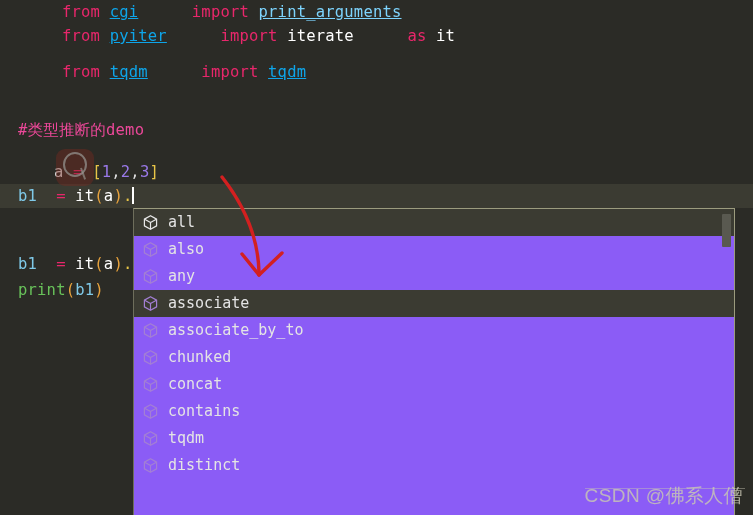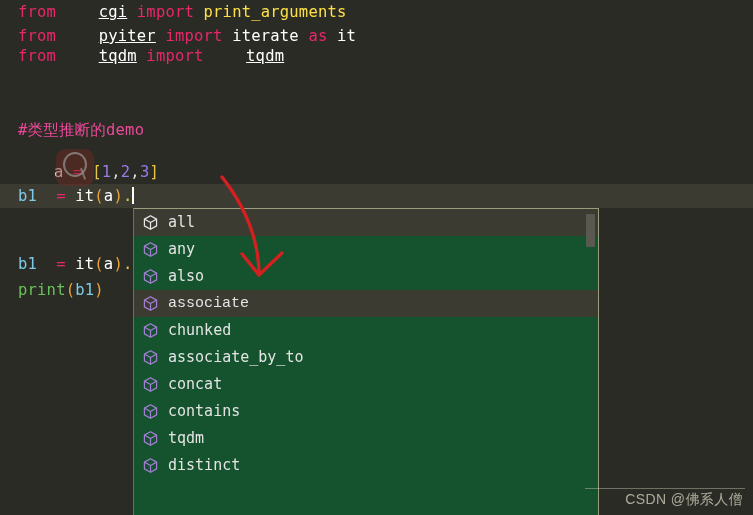--- a/index.html
+++ b/index.html
@@ -32,23 +32,23 @@
   }
   .line-hl {
     position: absolute;
     left: 0;
     width: 753px;
     height: 24px;
     background: #3b3b32;
   }
 
   
-  .k-kw      { color: #e8276b; }           
-  .k-mod     { color: #ffffff; text-decoration: underline; margin-left: 33px; }
-  .k-fn      { color: #fde047; }
+  .k-kw      { color: #e8276b; margin-left: 44px; }           
+  .k-mod     { color: #0ea5e9; text-decoration: underline; }
+  .k-fn      { color: #7dd3fc; text-decoration: underline; }
   .k-comment { color: #ec4899; }
   .k-var     { color: #dcdcdc; }
   .k-op      { color: #e8276b; }
   .k-num     { color: #9a79e8; }
   .k-brk     { color: #e8c547; }
   .k-paren   { color: #e8a33d; }
   .k-call    { color: #7fc9e8; }
   .k-print   { color: #68c25a; }
   .k-white   { color: #ffffff; margin-top: 20px; }
 
@@ -92,43 +92,43 @@
     transform: rotate(-20deg);
     transform-origin: top center;
     pointer-events: none;
   }
 
   
   #completion-popup {
     position: absolute;
     left: 133px;
     top: 208px;
-    width: 466px;
+    width: 602px;
     height: 307px;
-    background: #14532d;
+    background: #8b5cf6;
     border-top: 1px solid #9b9b7e;
     border-left: 1px solid #6e6e5c;
     border-right: 1px solid #9b9b7e;
     box-sizing: border-box;
     overflow: hidden;
   }
   .cmp-row {
     position: relative;
     height: 27px;
     line-height: 27px;
     display: flex;
     align-items: center;
     padding-left: 8px;
     box-sizing: border-box;
     font-family: "DejaVu Sans Mono", "Liberation Mono", monospace;
     font-size: 15px;
     color: #e4e4e4;
   }
   .cmp-row.hover    { background: #3b3b32; }
-  .cmp-row.selected { background: #3b3b32; font-family: Liberation Mono, monospace; }
+  .cmp-row.selected { background: #3b3b32; }
   .cmp-icon {
     width: 17px;
     height: 17px;
     margin-right: 9px;
     flex: 0 0 auto;
     display: block;
   }
   .cmp-label { white-space: pre; }
 
   
@@ -161,41 +161,41 @@
   }
 
   
   #watermark {
     position: absolute;
     right: 10px;
     bottom: 6px;
     color: #c9c7b4;
     opacity: 0.82;
     font-family: "Liberation Sans", "DejaVu Sans", sans-serif;
-    font-size: 14px;
+    font-size: 19px;
     letter-spacing: 0.4px;
     white-space: nowrap;
   }
   #watermark-underline {
     position: absolute;
     right: 8px;
     bottom: 26px;
     width: 160px;
     height: 1px;
     background: rgba(200,198,180,0.45);
   }
 </style>
 </head>
 <body>
 
 <div id="editor">
   <div id="code-lines">
       <div class="code-line" style="top: 0px;"><span class="k-kw">from </span><span class="k-mod">cgi</span><span class="k-kw"> import </span><span class="k-fn">print_arguments</span></div>
       <div class="code-line" style="top: 24px;"><span class="k-kw">from </span><span class="k-mod">pyiter</span><span class="k-kw"> import </span><span class="k-white">iterate</span><span class="k-kw"> as </span><span class="k-white">it</span></div>
-      <div class="code-line" style="top: 44px;"><span class="k-kw">from </span><span class="k-mod">tqdm</span><span class="k-kw"> import </span><span class="k-mod">tqdm</span></div>
+      <div class="code-line" style="top: 60px;"><span class="k-kw">from </span><span class="k-mod">tqdm</span><span class="k-kw"> import </span><span class="k-mod">tqdm</span></div>
       <div class="code-line" style="top: 118px;"><span class="k-comment">#类型推断的demo</span></div>
       <div class="code-line" style="top: 160px; margin-left: 36px;"><span class="k-var">a </span><span class="k-op">= </span><span class="k-brk">[</span><span class="k-num">1</span><span class="k-var">,</span><span class="k-num">2</span><span class="k-var">,</span><span class="k-num">3</span><span class="k-brk">]</span></div>
       <div class="line-hl" style="top: 184px;"></div>
       <div class="code-line" style="top: 184px;"><span class="k-call">b1  </span><span class="k-op">= </span><span class="k-white">it</span><span class="k-paren">(</span><span class="k-white">a</span><span class="k-paren">)</span><span class="k-brk">.</span><span class="caret"></span></div>
       <div class="code-line" style="top: 252px;"><span class="k-call">b1  </span><span class="k-op">= </span><span class="k-white">it</span><span class="k-paren">(</span><span class="k-white">a</span><span class="k-paren">)</span><span class="k-brk">.</span></div>
       <div class="code-line" style="top: 278px;"><span class="k-print">print</span><span class="k-paren">(</span><span class="k-call">b1</span><span class="k-paren">)</span></div>
     </div>
 
   <div id="ghost-cursor-box"></div>
   <div id="ghost-cursor-ring"></div>
@@ -209,49 +209,49 @@
           <path d="M12 2.4 L20.6 7.2 L20.6 16.8 L12 21.6 L3.4 16.8 L3.4 7.2 Z" fill="none" stroke="#e8e8e8" stroke-width="1.7" stroke-linejoin="round"></path>
           <path d="M3.7 7.3 L12 12.1 L20.3 7.3 M12 12.1 L12 21.4" fill="none" stroke="#e8e8e8" stroke-width="1.7" stroke-linejoin="round"></path>
         </svg>
         <span class="cmp-label">all</span>
       </div>
       <div class="cmp-row">
         <svg class="cmp-icon" viewBox="0 0 24 24">
           <path d="M12 2.4 L20.6 7.2 L20.6 16.8 L12 21.6 L3.4 16.8 L3.4 7.2 Z" fill="none" stroke="#a37fd4" stroke-width="1.7" stroke-linejoin="round"></path>
           <path d="M3.7 7.3 L12 12.1 L20.3 7.3 M12 12.1 L12 21.4" fill="none" stroke="#a37fd4" stroke-width="1.7" stroke-linejoin="round"></path>
         </svg>
+        <span class="cmp-label">also</span>
+      </div>
+      <div class="cmp-row">
+        <svg class="cmp-icon" viewBox="0 0 24 24">
+          <path d="M12 2.4 L20.6 7.2 L20.6 16.8 L12 21.6 L3.4 16.8 L3.4 7.2 Z" fill="none" stroke="#a37fd4" stroke-width="1.7" stroke-linejoin="round"></path>
+          <path d="M3.7 7.3 L12 12.1 L20.3 7.3 M12 12.1 L12 21.4" fill="none" stroke="#a37fd4" stroke-width="1.7" stroke-linejoin="round"></path>
+        </svg>
         <span class="cmp-label">any</span>
       </div>
-      <div class="cmp-row">
-        <svg class="cmp-icon" viewBox="0 0 24 24">
-          <path d="M12 2.4 L20.6 7.2 L20.6 16.8 L12 21.6 L3.4 16.8 L3.4 7.2 Z" fill="none" stroke="#a37fd4" stroke-width="1.7" stroke-linejoin="round"></path>
-          <path d="M3.7 7.3 L12 12.1 L20.3 7.3 M12 12.1 L12 21.4" fill="none" stroke="#a37fd4" stroke-width="1.7" stroke-linejoin="round"></path>
-        </svg>
-        <span class="cmp-label">also</span>
-      </div>
       <div class="cmp-row selected">
         <svg class="cmp-icon" viewBox="0 0 24 24">
           <path d="M12 2.4 L20.6 7.2 L20.6 16.8 L12 21.6 L3.4 16.8 L3.4 7.2 Z" fill="none" stroke="#a37fd4" stroke-width="1.7" stroke-linejoin="round"></path>
           <path d="M3.7 7.3 L12 12.1 L20.3 7.3 M12 12.1 L12 21.4" fill="none" stroke="#a37fd4" stroke-width="1.7" stroke-linejoin="round"></path>
         </svg>
         <span class="cmp-label">associate</span>
       </div>
       <div class="cmp-row">
         <svg class="cmp-icon" viewBox="0 0 24 24">
           <path d="M12 2.4 L20.6 7.2 L20.6 16.8 L12 21.6 L3.4 16.8 L3.4 7.2 Z" fill="none" stroke="#a37fd4" stroke-width="1.7" stroke-linejoin="round"></path>
           <path d="M3.7 7.3 L12 12.1 L20.3 7.3 M12 12.1 L12 21.4" fill="none" stroke="#a37fd4" stroke-width="1.7" stroke-linejoin="round"></path>
         </svg>
+        <span class="cmp-label">associate_by_to</span>
+      </div>
+      <div class="cmp-row">
+        <svg class="cmp-icon" viewBox="0 0 24 24">
+          <path d="M12 2.4 L20.6 7.2 L20.6 16.8 L12 21.6 L3.4 16.8 L3.4 7.2 Z" fill="none" stroke="#a37fd4" stroke-width="1.7" stroke-linejoin="round"></path>
+          <path d="M3.7 7.3 L12 12.1 L20.3 7.3 M12 12.1 L12 21.4" fill="none" stroke="#a37fd4" stroke-width="1.7" stroke-linejoin="round"></path>
+        </svg>
         <span class="cmp-label">chunked</span>
-      </div>
-      <div class="cmp-row">
-        <svg class="cmp-icon" viewBox="0 0 24 24">
-          <path d="M12 2.4 L20.6 7.2 L20.6 16.8 L12 21.6 L3.4 16.8 L3.4 7.2 Z" fill="none" stroke="#a37fd4" stroke-width="1.7" stroke-linejoin="round"></path>
-          <path d="M3.7 7.3 L12 12.1 L20.3 7.3 M12 12.1 L12 21.4" fill="none" stroke="#a37fd4" stroke-width="1.7" stroke-linejoin="round"></path>
-        </svg>
-        <span class="cmp-label">associate_by_to</span>
       </div>
       <div class="cmp-row">
         <svg class="cmp-icon" viewBox="0 0 24 24">
           <path d="M12 2.4 L20.6 7.2 L20.6 16.8 L12 21.6 L3.4 16.8 L3.4 7.2 Z" fill="none" stroke="#a37fd4" stroke-width="1.7" stroke-linejoin="round"></path>
           <path d="M3.7 7.3 L12 12.1 L20.3 7.3 M12 12.1 L12 21.4" fill="none" stroke="#a37fd4" stroke-width="1.7" stroke-linejoin="round"></path>
         </svg>
         <span class="cmp-label">concat</span>
       </div>
       <div class="cmp-row">
         <svg class="cmp-icon" viewBox="0 0 24 24">

